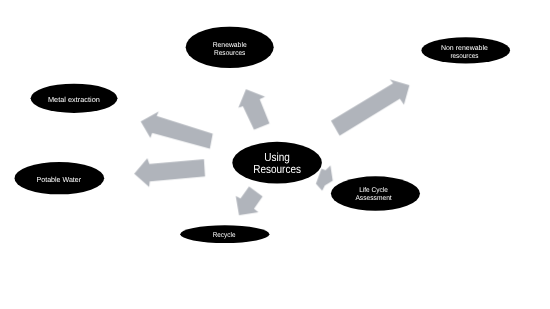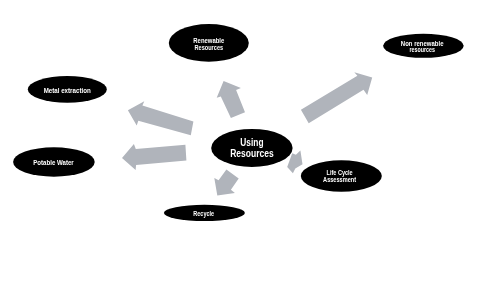--- a/index.html
+++ b/index.html
@@ -1,19 +1,19 @@
 <!DOCTYPE html>
 <html><head>
 <meta charset="utf-8">
 <title>Using Resources concept map</title>
 <style>
   html,body{margin:0;padding:0;background:#ffffff;}
   body{width:500px;height:281px;overflow:hidden;
        font-family:"Liberation Sans",sans-serif;}
-  #canvas{position:relative;width:500px;height:281px;background:#ffffff;font-weight:bold;}
+  #canvas{position:relative;width:500px;height:281px;background:#ffffff;}
   svg#diagram{display:block;}
   
   #node-layer,#arrow-layer{transform:translateZ(0);}
   text{font-family:"Liberation Sans",sans-serif;text-anchor:middle;}
   .node-ellipse{fill:#000000;}
   .arrow{fill:#b0b4bb;}
   .node-label{fill:#ffffff;}
 </style>
 </head>
 <body>

